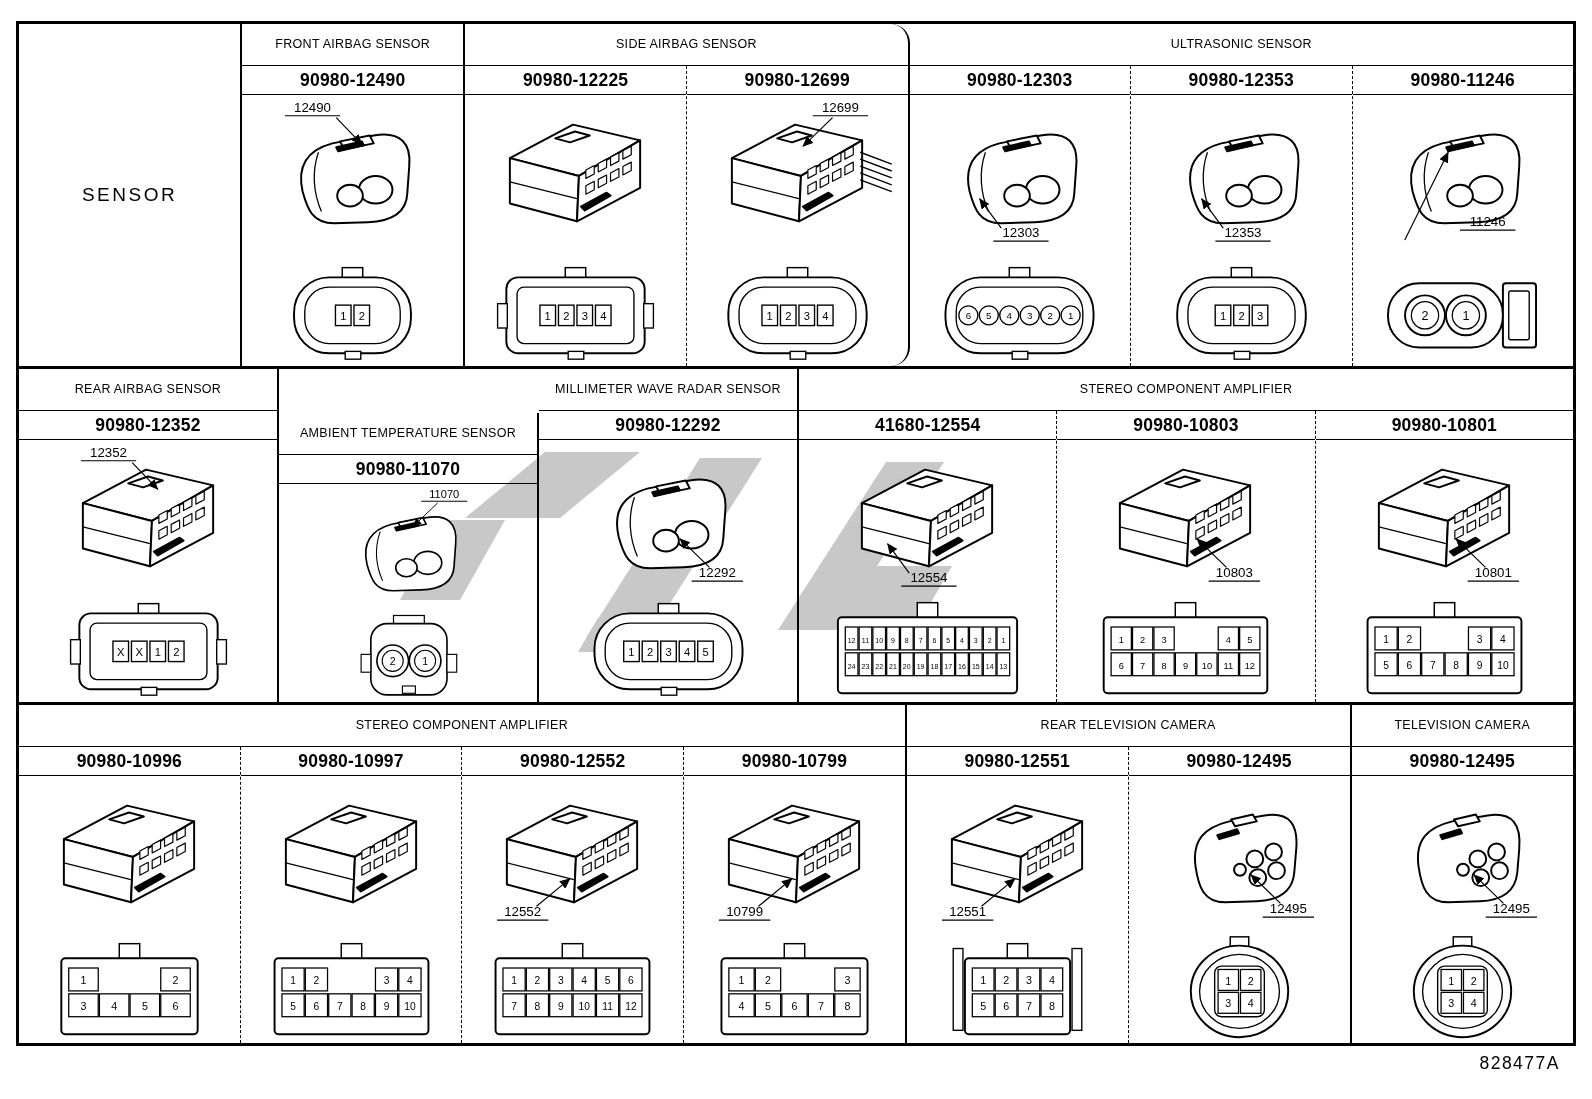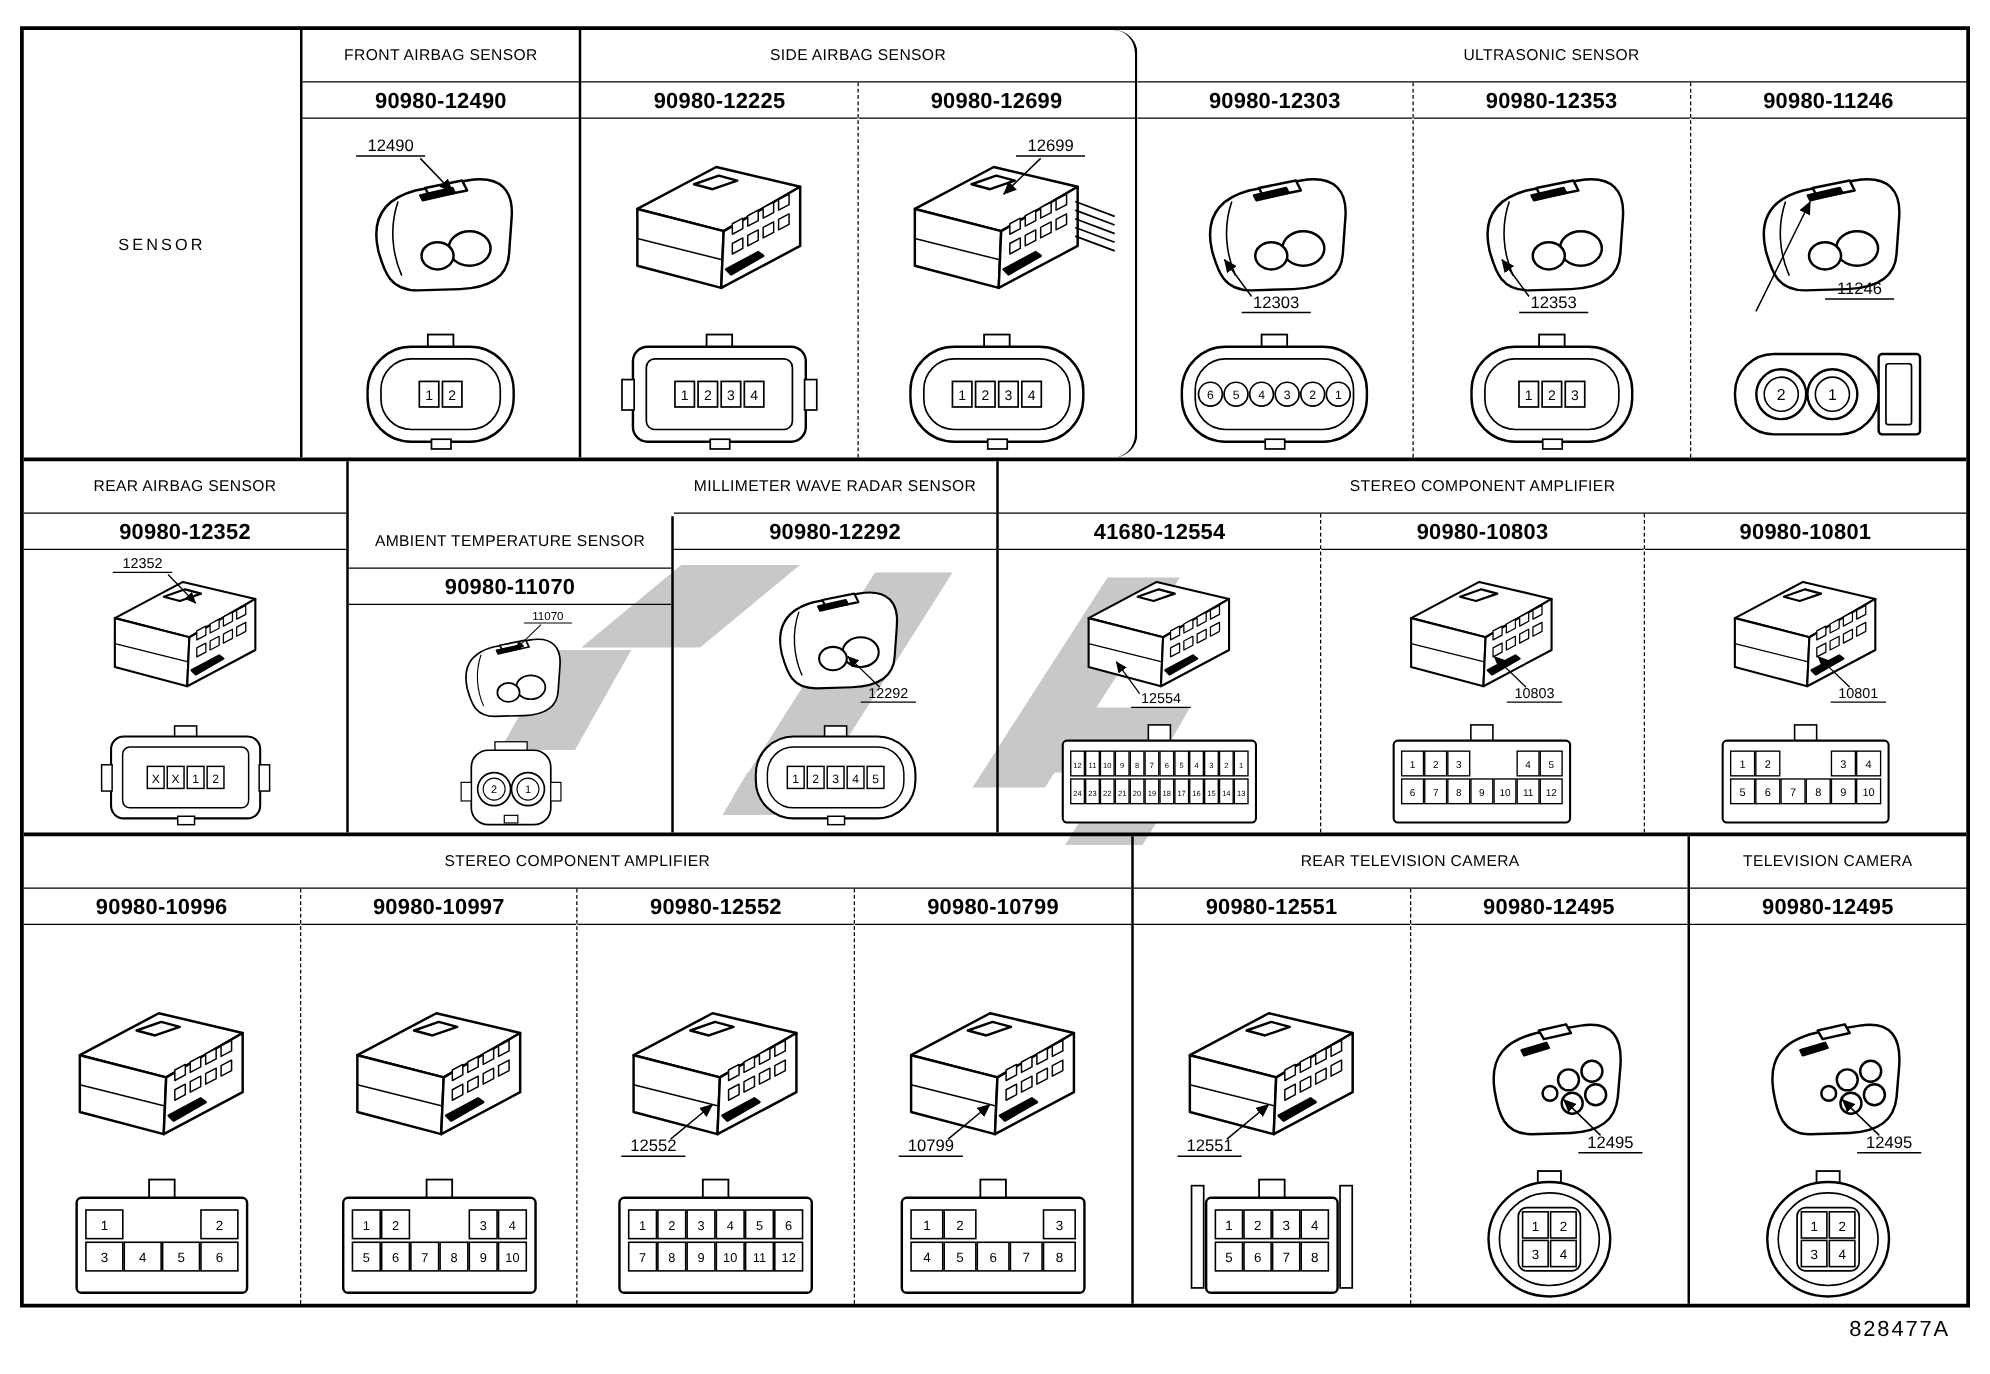--- a/index.html
+++ b/index.html
@@ -5,31 +5,31 @@
   html,body{margin:0;padding:0;background:#fff;}
   body{width:1592px;height:1099px;font-family:"Liberation Sans",sans-serif;color:#000;}
   .sheet{position:relative;width:1592px;height:1099px;background:#fff;overflow:hidden;}
   #watermark{position:absolute;left:0;top:0;z-index:0;}
   #parts-table{position:absolute;left:16px;top:21px;width:1560px;height:1025px;
     border:3px solid #000;box-sizing:border-box;display:flex;flex-direction:column;z-index:1;}
   .row-group{display:flex;flex-direction:row;box-sizing:border-box;min-height:0;}
   .row-group + .row-group{border-top:3px solid #000;}
   .side-cell{flex:1 1 0;display:flex;align-items:center;justify-content:center;
     border-right:2px solid #000;box-sizing:border-box;min-width:0;}
-  .side-label{font-size:13px;letter-spacing:2.5px;white-space:nowrap;}
+  .side-label{font-size:19px;letter-spacing:2.5px;white-space:nowrap;}
   .section{display:flex;flex-direction:column;border-right:2px solid #000;box-sizing:border-box;min-width:0;}
   .row-group > :last-child{border-right:none;}
   .sec-title{height:42px;border-bottom:1.5px solid #000;display:flex;align-items:center;justify-content:center;
     font-size:12.5px;line-height:1.25;letter-spacing:0.3px;padding:0 10px;box-sizing:border-box;}
   .cells{display:flex;flex:1;min-height:0;}
   .cell{flex:1 1 0;display:flex;flex-direction:column;min-width:0;box-sizing:border-box;}
   .cell + .cell{border-left:1px dashed #000;}
   .part-num{height:29px;border-bottom:1.5px solid #000;display:flex;align-items:center;justify-content:center;
     font-weight:bold;font-size:17.5px;letter-spacing:0.2px;box-sizing:border-box;white-space:nowrap;}
-  .fig{flex:1;display:flex;flex-direction:column;align-items:center;justify-content:flex-end;min-height:0;text-decoration:underline;}
+  .fig{flex:1;display:flex;flex-direction:column;align-items:center;justify-content:space-between;min-height:0;text-decoration:underline;}
   svg text{font-family:"Liberation Sans",sans-serif;fill:#000;stroke:none;}
   #figure-code{position:absolute;right:32px;top:1053px;font-size:17.5px;letter-spacing:1.5px;z-index:1;}
 </style>
 </head>
 <body>
 
 <div class="sheet">
 
   <svg id="watermark" width="1592" height="1099" viewBox="0 0 1592 1099">
     <g>
@@ -322,21 +322,21 @@
                     <circle cx="106" cy="63" r="20.5"></circle>
                     <circle cx="106" cy="63" r="14" stroke-width="1.3"></circle>
                     <text x="106" y="67.5" font-size="13" text-anchor="middle" fill="#000" stroke="none">1</text>
                   </g>
                 </svg>
               </div>
             </div>
           </div>
         </div>
       </div>
-      <div class="row-group" style="height: 300px;">
+      <div class="row-group" style="height: 336px;">
         <div class="section" style="flex: 1 1 0px;">
           <div class="sec-title">REAR AIRBAG SENSOR</div>
           <div class="cells">
             <div class="cell">
               <div class="part-num">90980-12352</div>
               <div class="fig">
                 <svg viewBox="0 0 205 152" width="205" height="150">
                   <defs>
                     <marker id="ah1_0_0" markerWidth="10" markerHeight="8" refX="8.5" refY="4" orient="auto">
                       <path d="M0,0 L9,4 L0,8 Z" fill="#000"></path>

